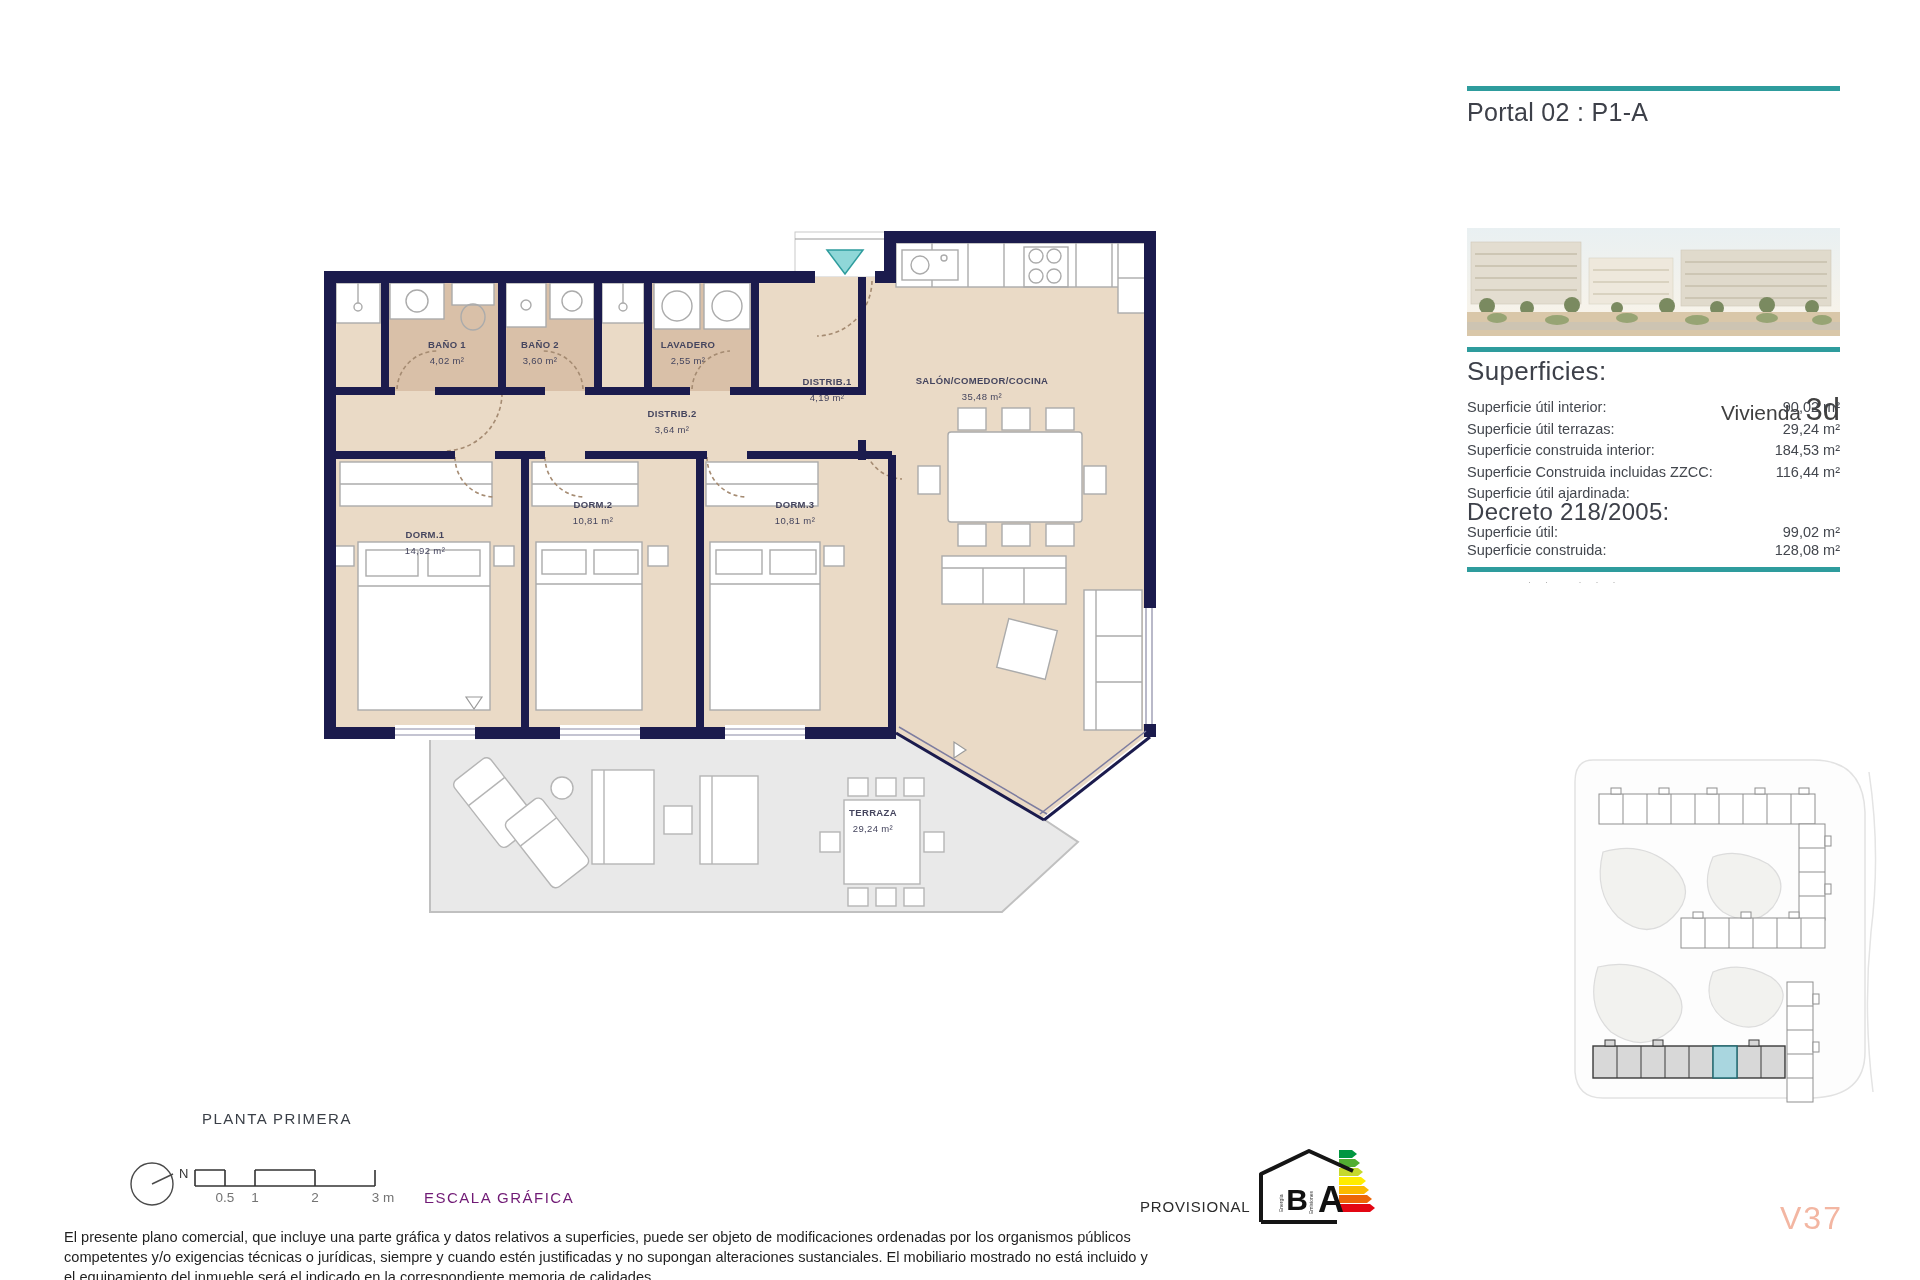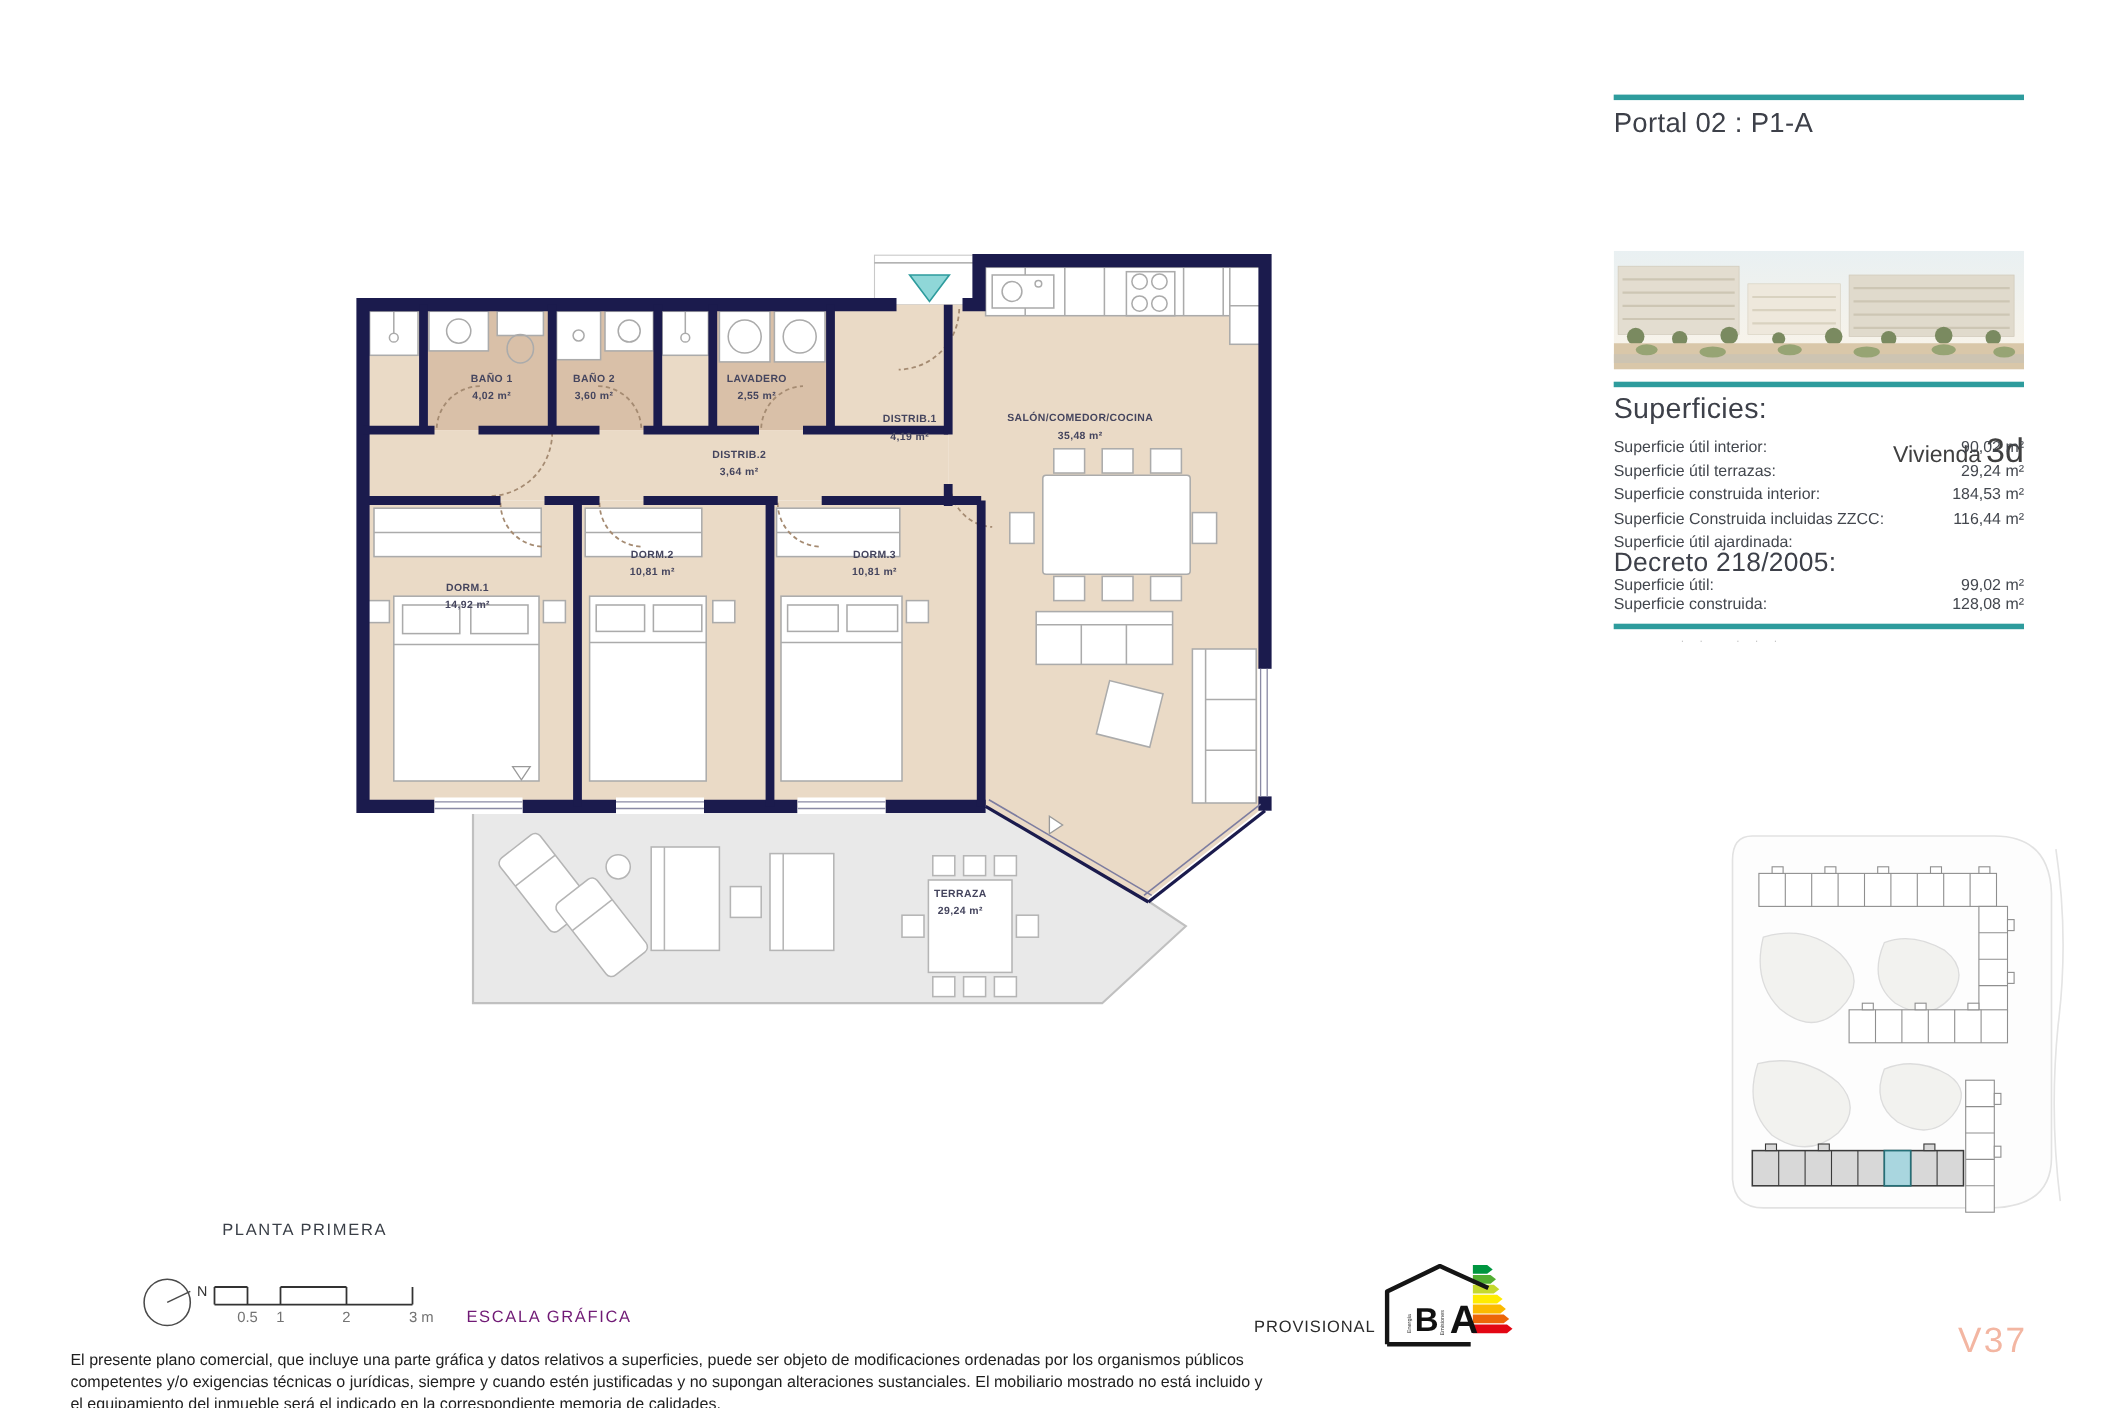--- a/index.html
+++ b/index.html
@@ -6,21 +6,21 @@
   body{width:1920px;height:1280px;position:relative;overflow:hidden;
        font-family:"Liberation Sans", sans-serif;color:#3a3f47;}
   .abs{position:absolute;}
   .rule{position:absolute;height:5px;background:#2E9C9D;}
   .panel-title{position:absolute;font-size:25px;font-weight:400;color:#3d4049;letter-spacing:.3px;}
   .srow{position:absolute;width:373px;left:1467px;display:flex;justify-content:space-between;
         font-size:14.5px;color:#43474e;}
   .srow .v{font-weight:400;white-space:nowrap;}
   .rl{position:absolute;transform:translateX(-50%);text-align:center;font-size:9.5px;font-weight:700;
       color:#45455e;letter-spacing:.35px;line-height:16px;white-space:nowrap;}
-  .rl .a{font-weight:700;}
+  .rl .a{font-weight:400;}
   .tick{position:absolute;transform:translateX(-50%);font-size:13.5px;color:#737373;}
   .smallcaps{letter-spacing:1.5px;}
 </style>
 </head>
 <body>
 
 <svg class="abs" style="left:0;top:0;" width="1920" height="1280" viewBox="0 0 1920 1280">
 
   <g>
     <rect x="795" y="232" width="95" height="45" fill="#ffffff" stroke="#c9c9c9" stroke-width="1"></rect>

